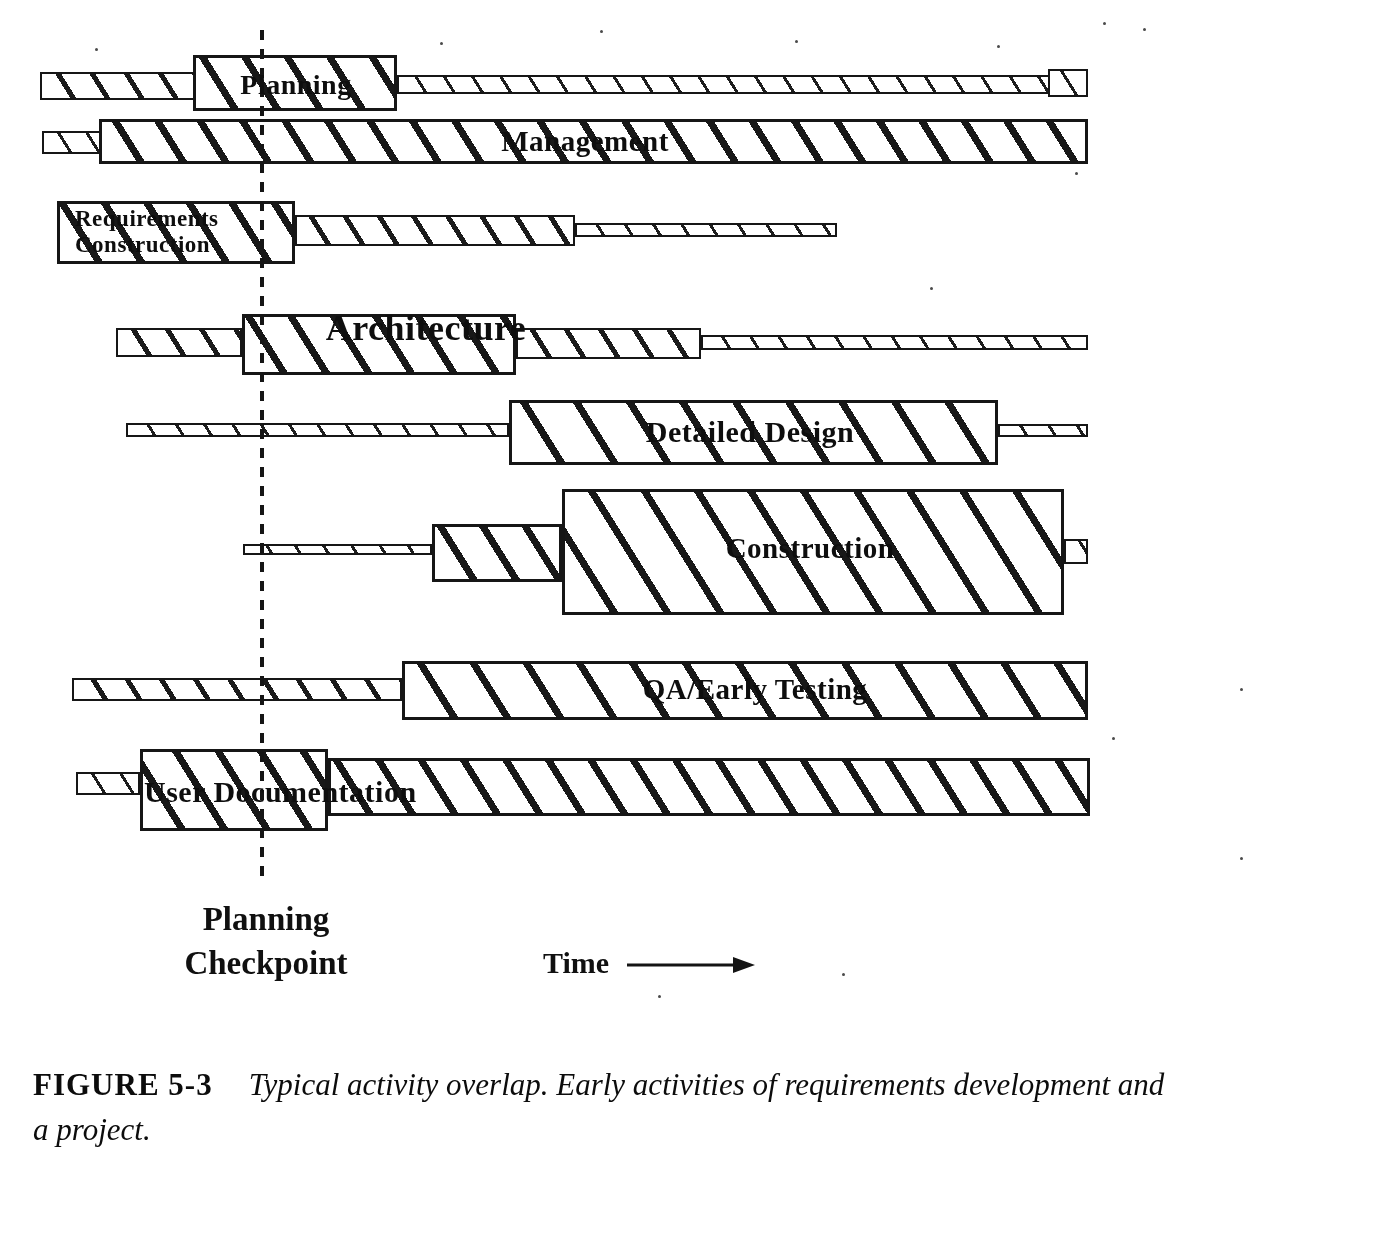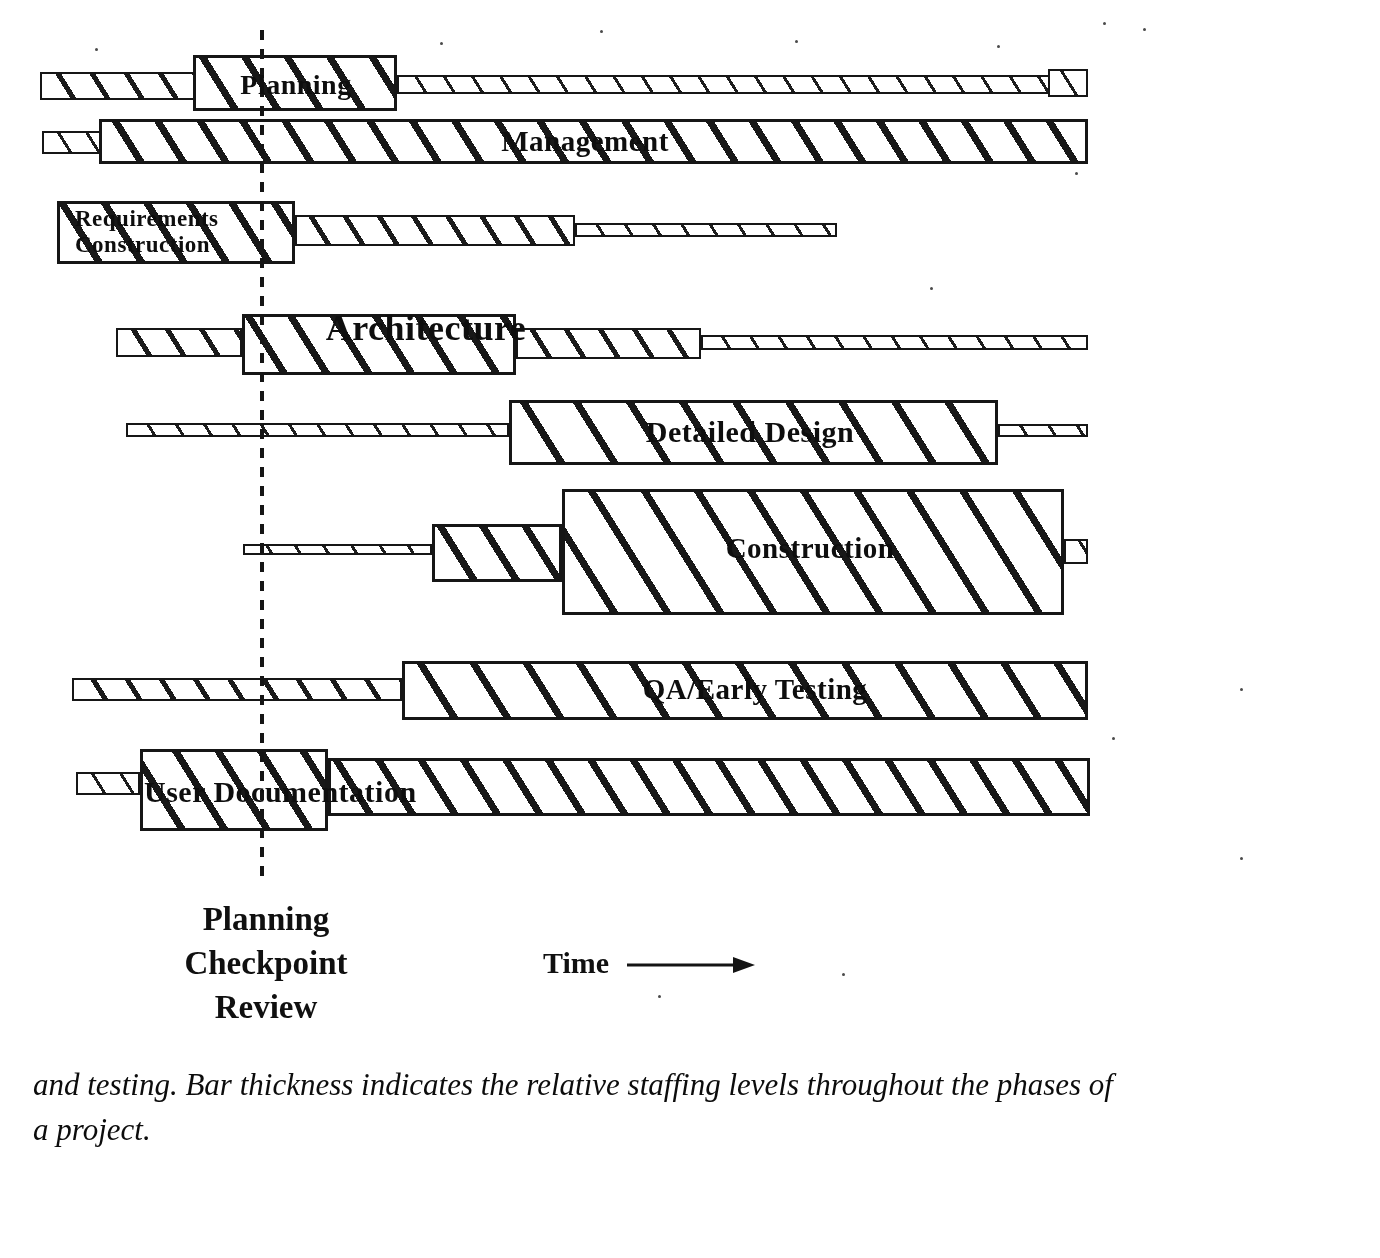--- a/index.html
+++ b/index.html
@@ -110,29 +110,30 @@
       <div class="bar-label left" style="left: 144px; top: 791px; font-size: 30px; line-height: 29px;">
         <div>User Documentation</div>
       </div>
     </div>
 
   <div id="dashline"></div>
 
   <div id="checkpoint">
     <div>Planning</div>
     <div>Checkpoint</div>
-    <div>Review</div>
   </div>
 
   <div id="time-group">
     <div id="time-label">Time</div>
     <svg id="time-arrow" width="130" height="26" viewBox="0 0 130 26">
       <line x1="0" y1="13" x2="108" y2="13" stroke="#141414" stroke-width="3"></line>
       <polygon points="106,5 128,13 106,21" fill="#141414"></polygon>
     </svg>
   </div>
 
   <div id="caption">
-    <div>and testing. Bar thickness indicates the relative staffing levels throughout the phases of</div>
+    <div>
+      <span class="fig-label">FIGURE 5-3</span><span>Typical activity overlap. Early activities of requirements development and</span>
+    </div>
     <div>a project.</div>
   </div>
 
 </div>
 
 </body></html>

